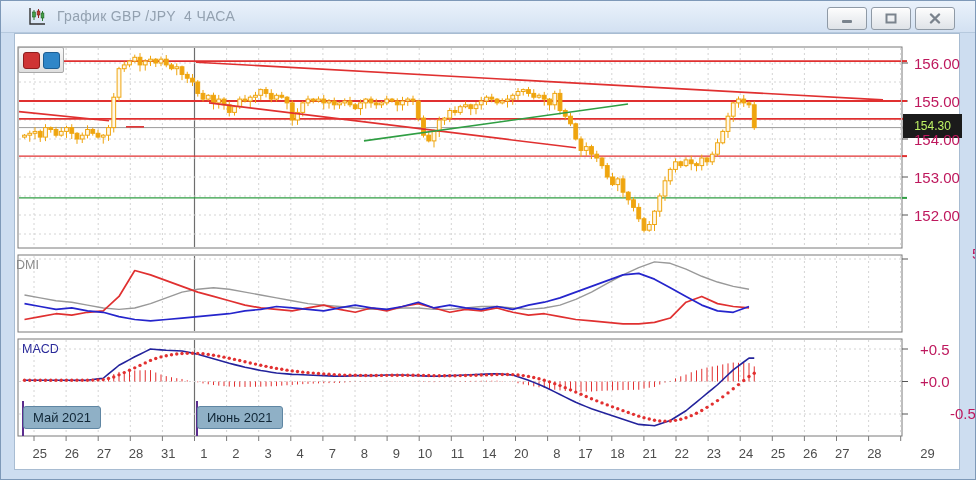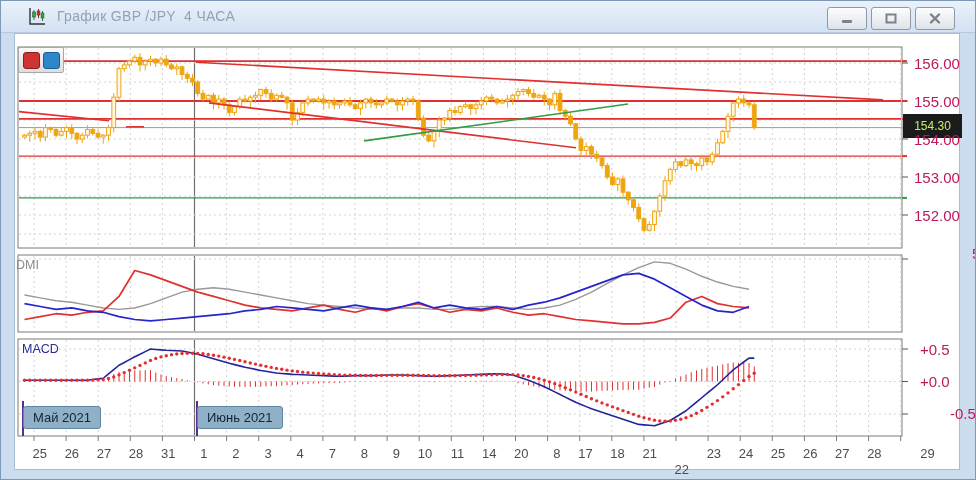--- a/index.html
+++ b/index.html
@@ -815,21 +815,21 @@
     <div class="xaxis-label" style="left: 341px; top: 445px;">8</div>
     <div class="xaxis-label" style="left: 373.1px; top: 445px;">9</div>
     <div class="xaxis-label" style="left: 405.2px; top: 445px;">10</div>
     <div class="xaxis-label" style="left: 437.3px; top: 445px;">11</div>
     <div class="xaxis-label" style="left: 469.4px; top: 445px;">14</div>
     <div class="xaxis-label" style="left: 501.5px; top: 445px;">20</div>
     <div class="xaxis-label" style="left: 533.6px; top: 445px;">8</div>
     <div class="xaxis-label" style="left: 565.7px; top: 445px;">17</div>
     <div class="xaxis-label" style="left: 597.8px; top: 445px;">18</div>
     <div class="xaxis-label" style="left: 629.9px; top: 445px;">21</div>
-    <div class="xaxis-label" style="left: 662px; top: 445px; margin-top: 16px;">22</div>
+    <div class="xaxis-label" style="left: 662px; top: 445px;">22</div>
     <div class="xaxis-label" style="left: 694.1px; top: 445px;">23</div>
     <div class="xaxis-label" style="left: 726.2px; top: 445px;">24</div>
     <div class="xaxis-label" style="left: 758.3px; top: 445px;">25</div>
     <div class="xaxis-label" style="left: 790.4px; top: 445px;">26</div>
     <div class="xaxis-label" style="left: 822.5px; top: 445px;">27</div>
     <div class="xaxis-label" style="left: 854.6px; top: 445px;">28</div>
     <div class="xaxis-label" style="left: 886.7px; top: 445px; margin-left: 21px;">29</div>
     <div class="axis-label" style="left: 913px; top: 54px;">156.00</div>
     <div class="axis-label" style="left: 913px; top: 92px;">155.00</div>
     <div class="axis-label" style="left: 913px; top: 130px;">154.00</div>

